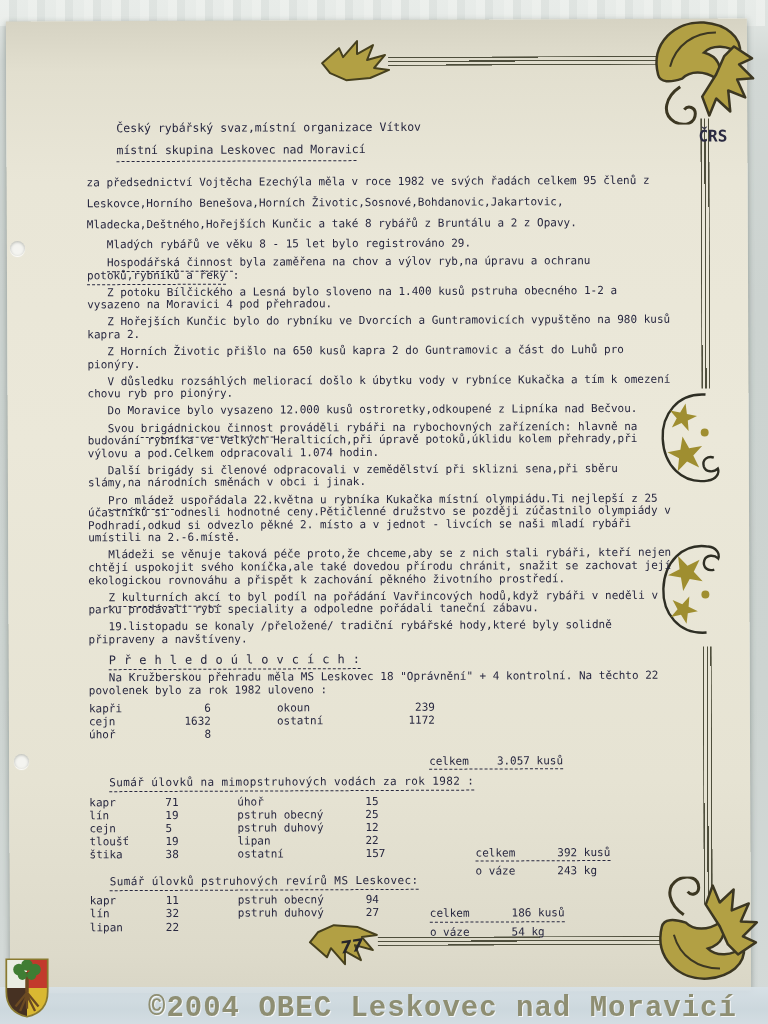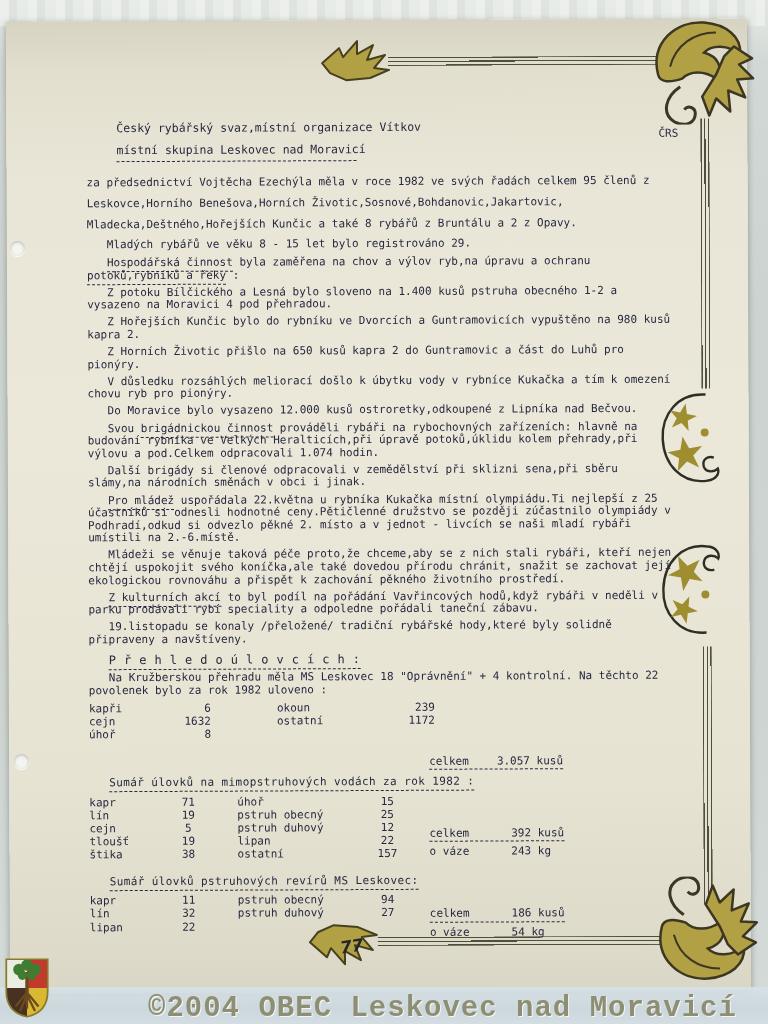--- a/index.html
+++ b/index.html
@@ -20,28 +20,28 @@
   p.tw.lead{text-indent:0;line-height:21px;margin-bottom:2px;}
   p.tw.solo{line-height:15px;margin-bottom:5px;}
   .u{border-bottom:1.4px dashed #282840;padding-bottom:2px;}
   .sec-head{margin:7px 0 6px 0;padding-left:20px;}
   .sec-head span{border-bottom:1.4px dashed #282840;padding-bottom:2px;letter-spacing:.4px;}
   .big-head{font-size:12px;}
   .catch-block{position:relative;margin-top:3px;}
   .crow{display:grid;grid-template-columns:76px 46px 66px 110px 48px;line-height:13.2px;}
   .crow .v{text-align:right;}
   .crow2{display:grid;grid-template-columns:76px 46px 26px 128px 44px;line-height:13.2px;}
-  .crow2 .v{text-align:center;}
+  .crow2 .v{text-align:left;}
   .tots{position:absolute;left:340px;}
   .totline{border-bottom:1.4px dashed #282840;padding-bottom:1px;white-space:nowrap;}
   .gap1{display:inline-block;width:28px;}
   .gap2{display:inline-block;width:42px;}
   .wline{white-space:nowrap;margin-top:4px;}
   .t1tot{margin:16px 0 0 340px;}
-  .stamp{position:absolute;left:652px;top:108px;font-size:11px;font-weight:normal;color:#2a2a42;}
+  .stamp{position:absolute;left:692px;top:108px;font-size:16px;font-weight:bold;color:#2a2a42;}
   
   .lines-h{position:absolute;height:9px;background:repeating-linear-gradient(180deg,#4e4e3c 0 1.2px,rgba(0,0,0,0) 1.2px 3.9px);}
   .lines-v{position:absolute;width:9px;background:repeating-linear-gradient(90deg,#4e4e3c 0 1.2px,rgba(0,0,0,0) 1.2px 3.9px);}
   .orn{position:absolute;}
   .hole{position:absolute;width:15px;height:15px;border-radius:50%;background:#f4f4f0;
     box-shadow:inset 0 1px 3px rgba(90,95,85,.4),0 1px 1px rgba(255,255,255,.9);}
   .pgnum{position:absolute;left:330px;top:916px;font-family:"DejaVu Sans",sans-serif;font-style:italic;
     font-size:17px;font-weight:bold;color:#26262a;transform:rotate(-8deg);}
   .wm-band{position:absolute;left:0;top:987px;width:768px;height:37px;
     background:linear-gradient(180deg,#d7e1e7 0,#cbd7dd 60%,#d2dce2 100%);opacity:.92;}
@@ -184,21 +184,21 @@
             <span>lipan</span>
             <span class="v">22</span>
           </div>
         <div class="crow2">
             <span>štika</span>
             <span class="v">38</span>
             <span></span>
             <span>ostatní</span>
             <span class="v">157</span>
           </div>
-        <div class="tots" style="top:33px;">
+        <div class="tots" style="top:53px;margin-left:46px;">
           <div class="totline"><span>celkem</span><span class="gap2"></span><span>392 kusů</span></div>
           <div class="wline"><span>o váze</span><span class="gap2"></span><span>243 kg</span></div>
         </div>
       </div>
 
       <div class="sec-head" style="margin-top:14px;"><span>Sumář úlovků pstruhových revírů MS Leskovec:</span></div>
       <div class="catch-block">
         <div class="crow2">
             <span>kapr</span>
             <span class="v">11</span>

